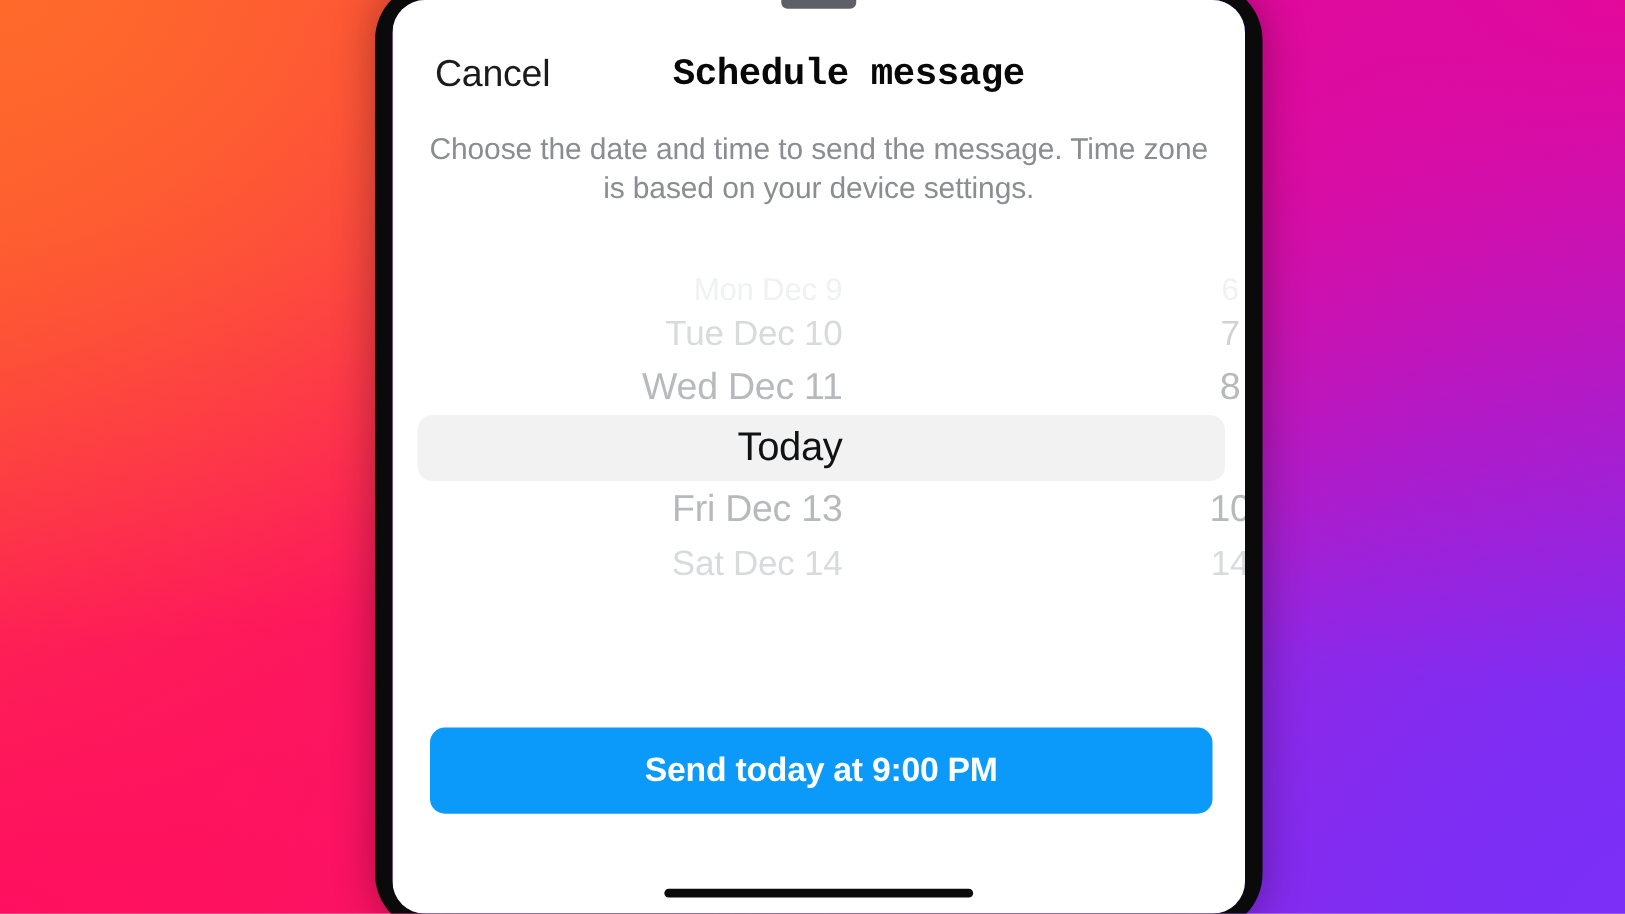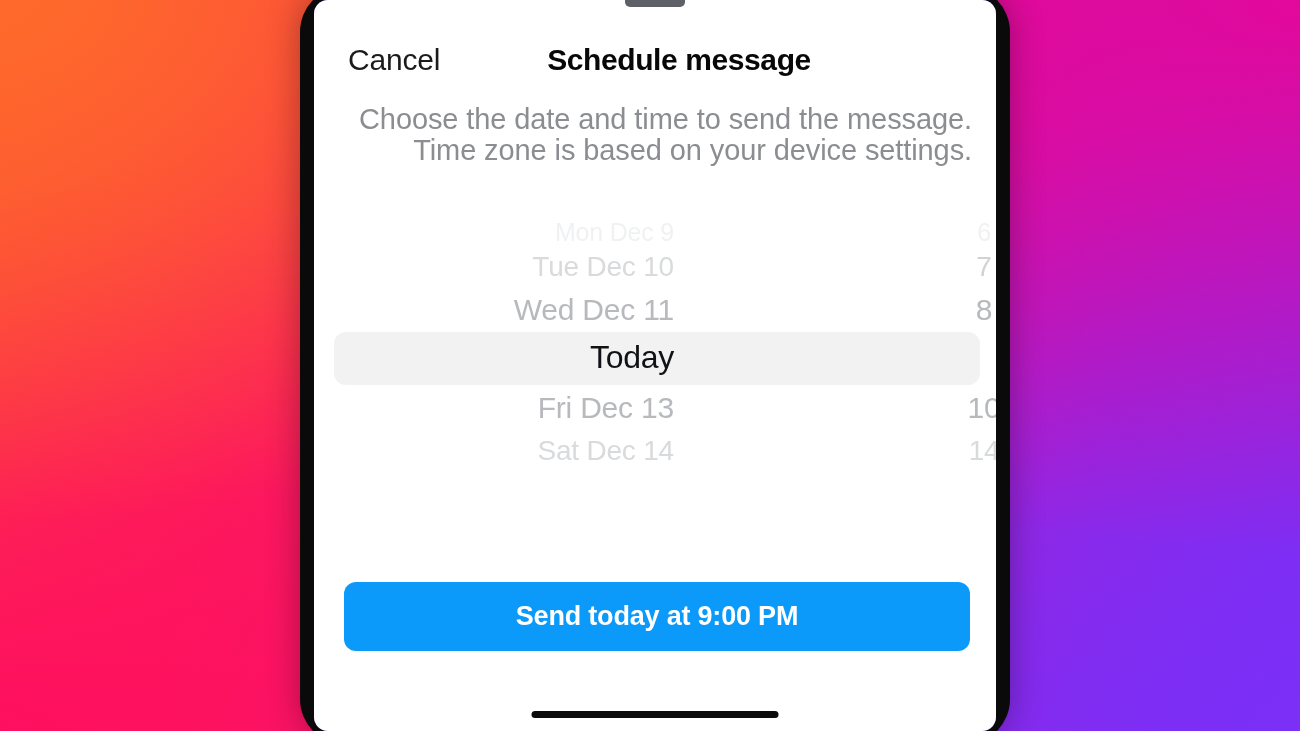--- a/index.html
+++ b/index.html
@@ -36,21 +36,21 @@
     box-shadow: 0 0 34px rgba(0,0,0,0.32);
   }
 
   #screen {
     position: absolute;
     left: 14px;
     top: 14px;
     width: 682px;
     height: 731px;
     background: #6d28d9;
-    border-radius: 14px;
+    border-radius: 26px;
     overflow: hidden;
   }
 
   
   #sheet {
     position: absolute;
     inset: 0;
     background: #ffffff;
   }
 
@@ -95,29 +95,30 @@
     top: 0;
     height: 52px;
     display: flex;
     align-items: center;
     justify-content: center;
     padding-left: 48px;
     font-size: 30px;
     font-weight: bold;
     color: #080808;
     letter-spacing: -0.4px;
+    font-family: Liberation Mono, monospace;
   }
 
   #subtitle {
     position: absolute;
     left: 24px;
     right: 24px;
     top: 104px;
-    text-align: right;
-    font-size: 29px;
+    text-align: center;
+    font-size: 24px;
     line-height: 31px;
     color: #8b8d90;
     letter-spacing: -0.1px;
   }
 
   
   #picker {
     position: absolute;
     left: 0; right: 0;
     top: 204px;

